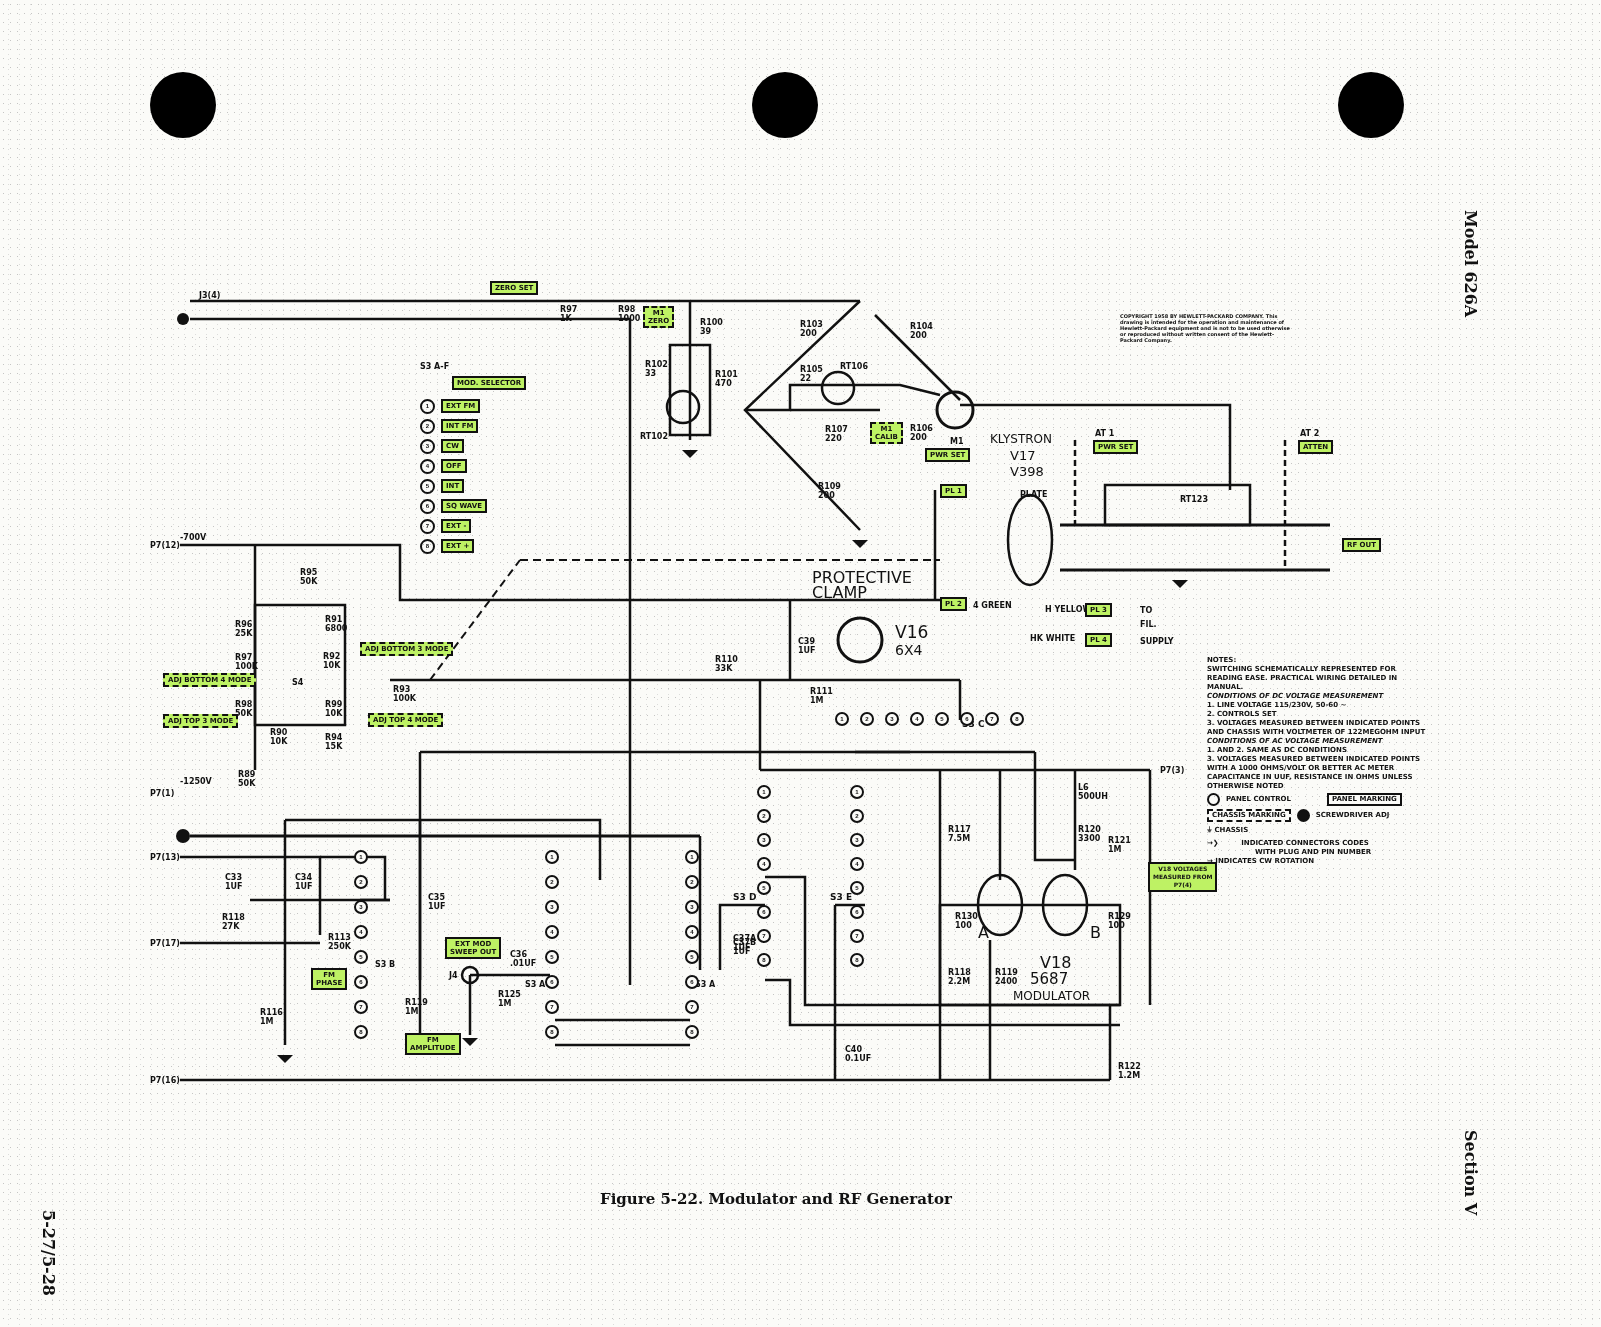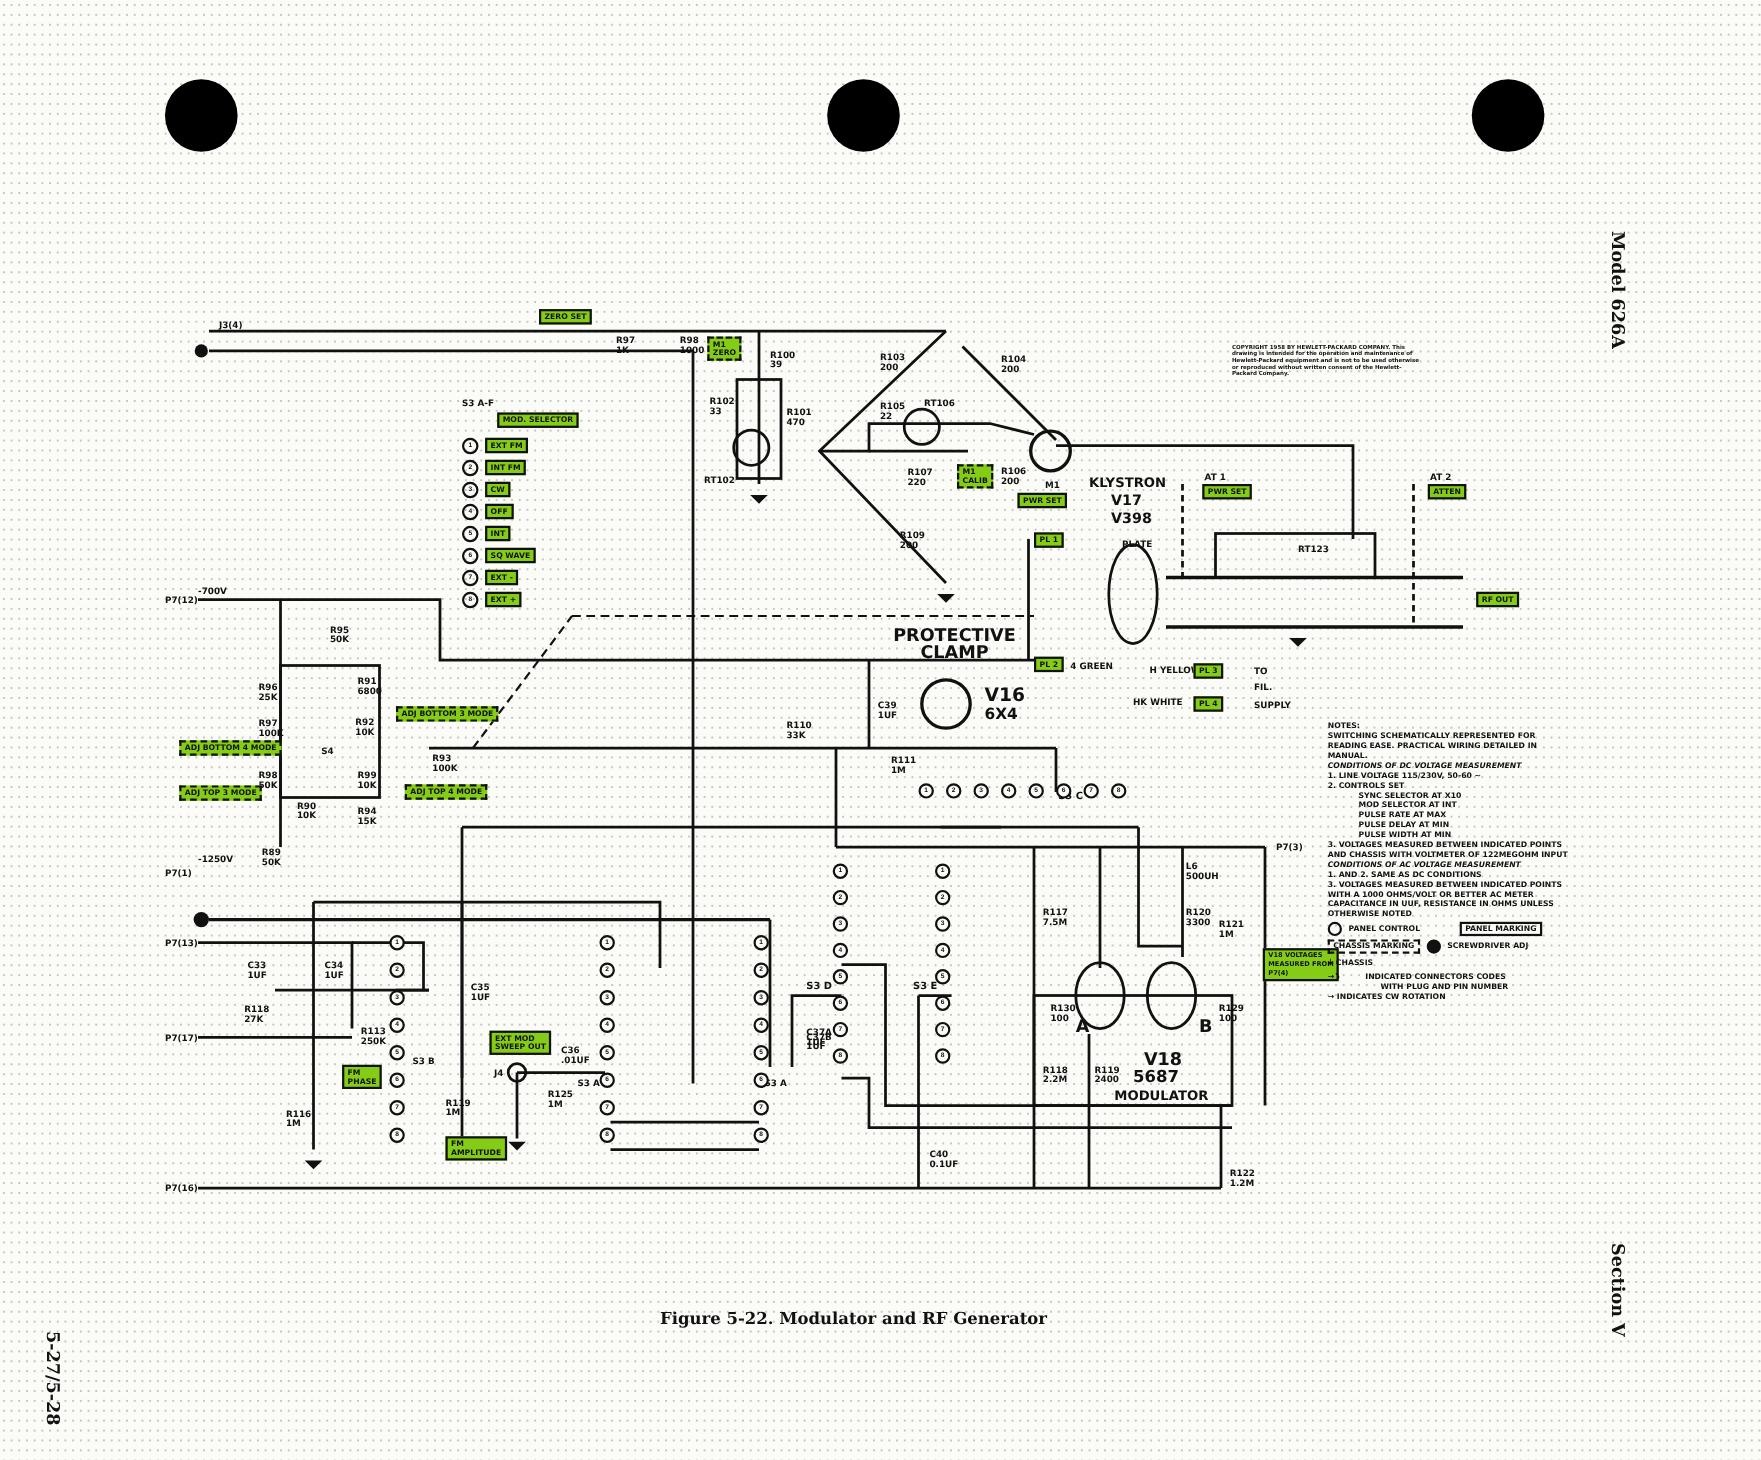--- a/index.html
+++ b/index.html
@@ -1,22 +1,22 @@
 <!DOCTYPE html>
 <html><head>
 <meta charset="utf-8">
 <style>
   html,body{margin:0;padding:0;background:#fbfbf8;}
   body{width:1601px;height:1327px;position:relative;overflow:hidden;font-family:"Liberation Sans",sans-serif;color:#111;}
   .speckle{position:absolute;inset:0;background-image:radial-gradient(#9a9a9a 0.6px,transparent 0.7px),radial-gradient(#c4c4c4 0.5px,transparent 0.6px);background-size:7px 9px,11px 5px;background-position:0 0,3px 2px;opacity:0.55;}
   .hole{position:absolute;width:66px;height:66px;border-radius:50%;background:#000;}
   .lbl{position:absolute;font-weight:bold;font-size:8px;line-height:9px;white-space:nowrap;font-family:"DejaVu Sans",sans-serif;}
-  .box{position:absolute;border:2px solid #111;font-weight:bold;font-size:7px;padding:1px 3px;background:#84cc16;white-space:nowrap;font-family:"DejaVu Sans",sans-serif;}
+  .box{position:absolute;border:2px solid #111;font-weight:bold;font-size:7px;padding:1px 3px;background:#bef264;white-space:nowrap;font-family:"DejaVu Sans",sans-serif;text-align:center;}
   .dbox{border-style:dashed;}
-  .big{position:absolute;font-weight:bold;font-size:13px;line-height:15px;text-align:center;font-family:"DejaVu Sans",sans-serif;}
+  .big{position:absolute;font-weight:normal;font-size:13px;line-height:15px;text-align:left;font-family:"DejaVu Sans",sans-serif;}
   .vtext{position:absolute;font-family:"DejaVu Serif",serif;font-weight:bold;font-size:16px;white-space:nowrap;}
   .caption{position:absolute;left:600px;top:1190px;font-family:"DejaVu Serif",serif;font-weight:bold;font-size:15px;}
   .notes{position:absolute;left:1207px;top:656px;font-size:7px;line-height:9px;font-weight:bold;font-family:"DejaVu Sans",sans-serif;width:230px;}
   .notes div{white-space:nowrap;}
   .notes .ind{padding-left:28px;}
   .notes .it{font-style:italic;}
   .selgrid{position:absolute;left:420px;top:362px;}
   .selrow{display:flex;align-items:center;height:20px;}
   .num{width:11px;height:11px;border:2px solid #111;border-radius:50%;font-size:6px;font-weight:bold;display:flex;align-items:center;justify-content:center;margin-right:6px;}
   .copy{position:absolute;left:1120px;top:313px;font-size:5px;line-height:6px;font-weight:bold;width:170px;font-family:"DejaVu Sans",sans-serif;}
@@ -397,27 +397,20 @@
   <div id="notes-lines">
       <div>SWITCHING SCHEMATICALLY REPRESENTED FOR</div>
       <div>READING EASE. PRACTICAL WIRING DETAILED IN</div>
       <div>MANUAL.</div>
     </div>
   <div class="it">CONDITIONS OF DC VOLTAGE MEASUREMENT</div>
   <div id="dc-items">
       <div>1. LINE VOLTAGE 115/230V, 50-60 ~</div>
       <div>2. CONTROLS SET</div>
     </div>
-  <div id="controls">
-      <div class="ind">SYNC SELECTOR AT X10</div>
-      <div class="ind">MOD SELECTOR AT INT</div>
-      <div class="ind">PULSE RATE AT MAX</div>
-      <div class="ind">PULSE DELAY AT MIN</div>
-      <div class="ind">PULSE WIDTH AT MIN</div>
-    </div>
   <div id="dc3">
       <div>3. VOLTAGES MEASURED BETWEEN INDICATED POINTS</div>
       <div>AND CHASSIS WITH VOLTMETER OF 122MEGOHM INPUT</div>
     </div>
   <div class="it">CONDITIONS OF AC VOLTAGE MEASUREMENT</div>
   <div id="ac-items">
       <div>1. AND 2. SAME AS DC CONDITIONS</div>
       <div>3. VOLTAGES MEASURED BETWEEN INDICATED POINTS</div>
       <div>WITH A 1000 OHMS/VOLT OR BETTER AC METER</div>
     </div>

